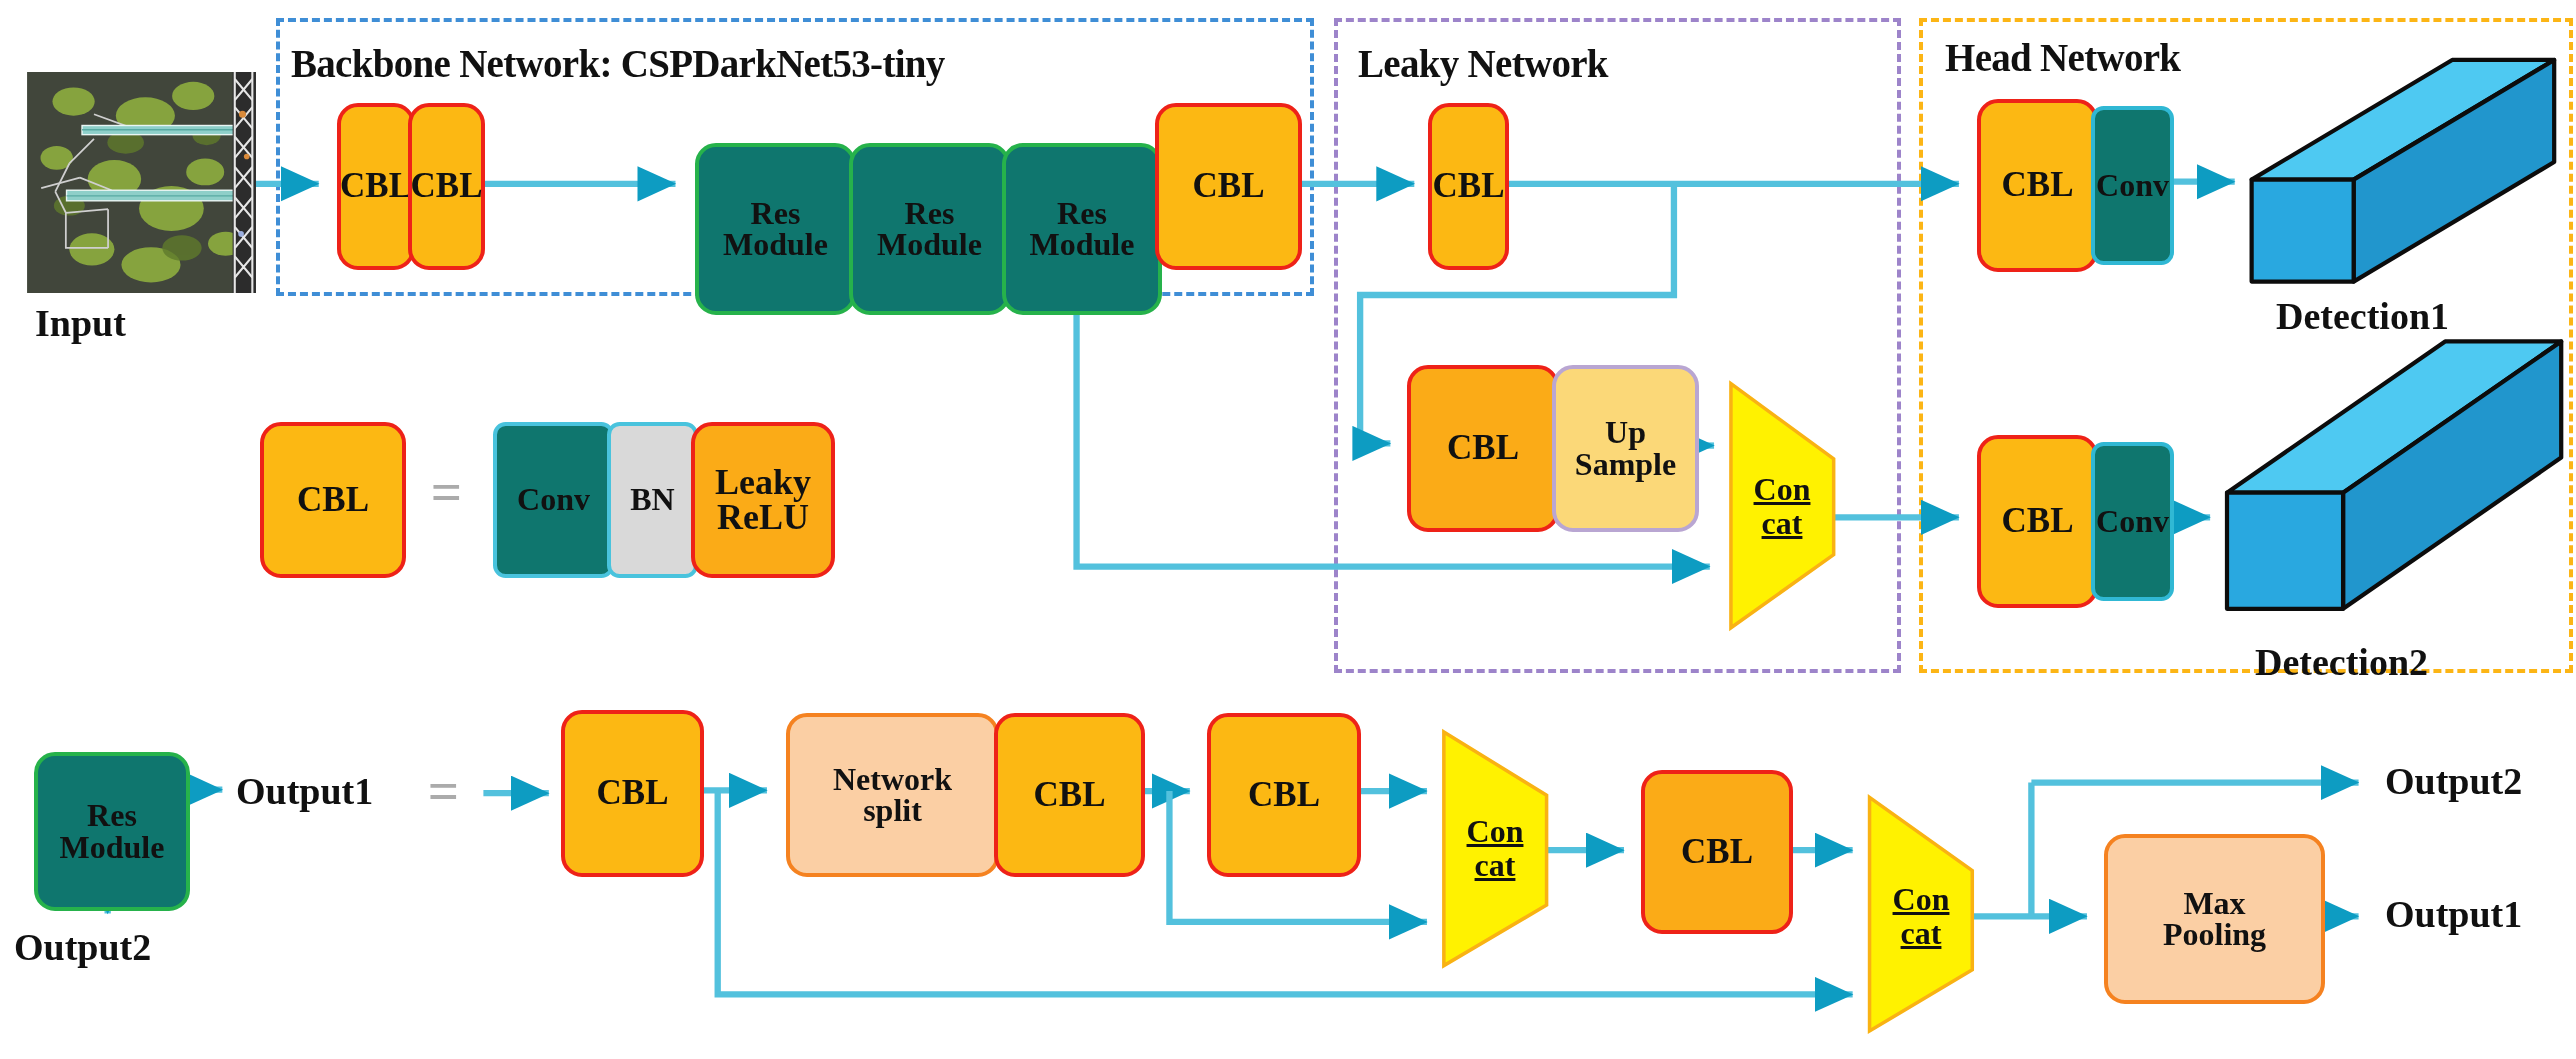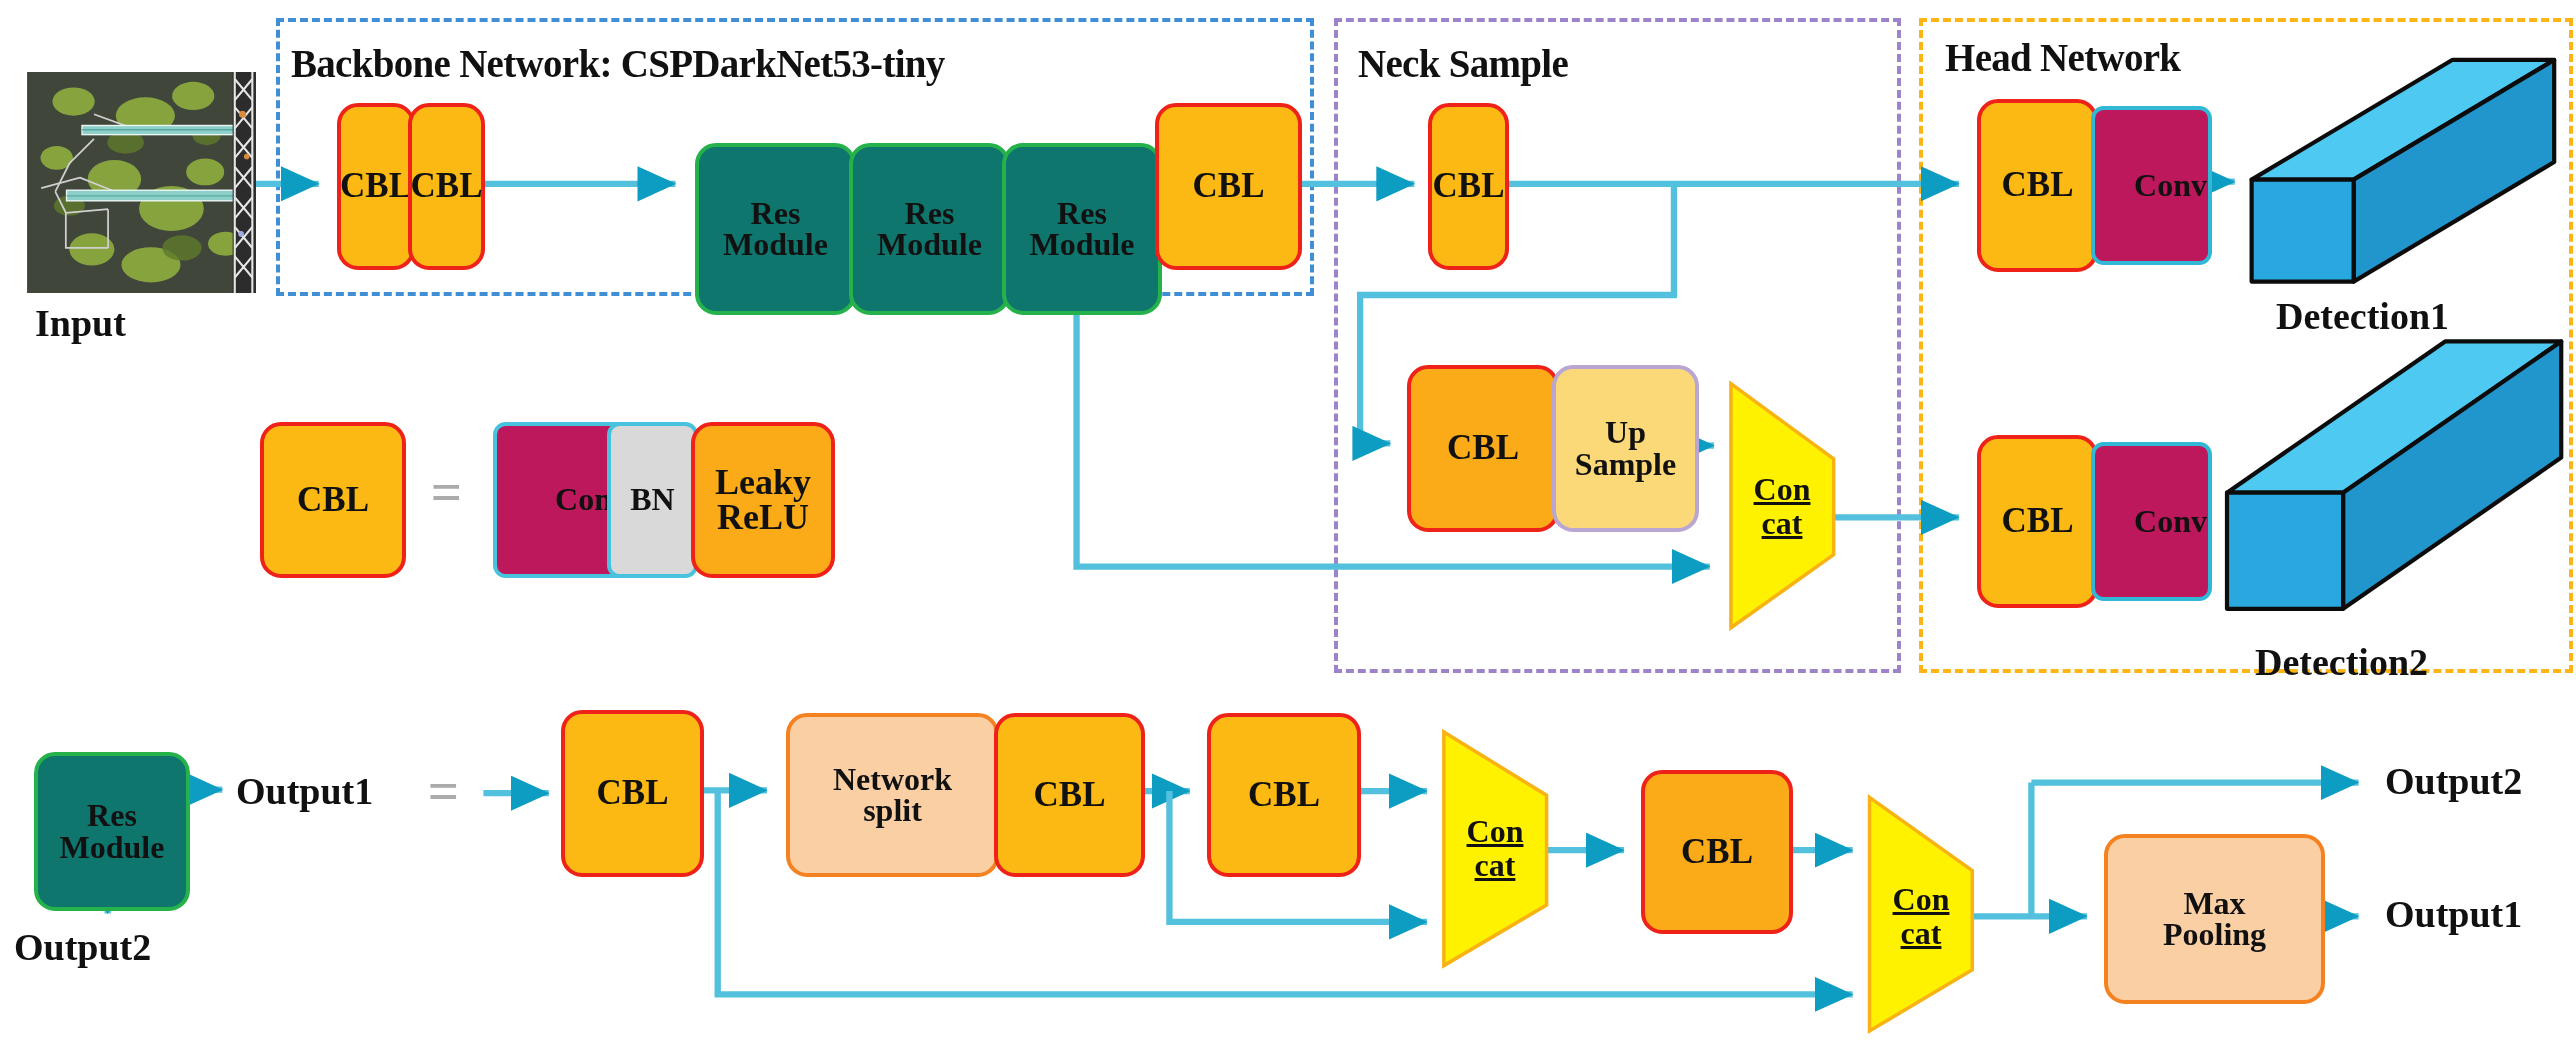--- a/index.html
+++ b/index.html
@@ -15,41 +15,41 @@
   
   #wires{position:absolute;left:0;top:0;z-index:1;}
   
   .blk{position:absolute;z-index:2;border-radius:21px;border:4.9px solid;display:flex;
        align-items:center;justify-content:center;text-align:center;}
   .blk span{white-space:pre-line;line-height:0.98;font-size:35px;}
   .cbl{background:#FCB813;border-color:#EE2218;}
   .cbl2{background:#FBAB17;border-color:#EE2218;}
   .res{background:#0f766e;border-color:#26B24B;margin-top:42px;}
   .res span{font-size:32px;}
-  .conv{background:#be185d;border-color:#30B8D4;padding-left:38px;}
+  .conv{background:#0f766e;border-color:#30B8D4;}
   .bn{background:#D9D9D9;border-color:#49C3DD;}
   .ups{background:#FBD878;border-color:#B9A6D2;}
   .ups span{font-size:32px;text-align:center;}
   .peach{background:#FBCFA4;border-color:#F58220;}
   .peach span{font-size:32px;}
   
   .lbl{position:absolute;z-index:3;font-size:38px;text-align:left;white-space:nowrap;}
   .eq{position:absolute;z-index:3;font-size:55px;color:#ABABAB;text-align:center;line-height:1;}
   .catlbl{position:absolute;z-index:3;font-size:32px;text-align:center;white-space:pre-line;line-height:1.05;
           display:flex;align-items:center;justify-content:center;text-decoration:underline;}
 </style>
 </head>
 <body>
 
 <div class="gbox backbone" style="left:276px;top:18.3px;width:1030px;height:270px"></div>
 <div class="gbox neck" style="left:1334px;top:18.3px;width:559px;height:647px"></div>
 <div class="gbox head" style="left:1919px;top:18.3px;width:646px;height:647px"></div>
 
 <div class="gtitle" style="left:291px;top:41px">Backbone Network: CSPDarkNet53-tiny</div>
-<div class="gtitle" style="left:1358px;top:41px">Neck Sample</div>
+<div class="gtitle" style="left:1358px;top:41px">Leaky Network</div>
 <div class="gtitle" style="left:1945px;top:35px">Head Network</div>
 
 <svg id="wires" width="2576" height="1060" viewBox="0 0 3661 1506">
   <defs>
     <marker id="ah" markerUnits="userSpaceOnUse" markerWidth="62" markerHeight="52" refX="54" refY="25" orient="auto">
       <path d="M0,0 L55,25 L0,50 Z" fill="#0D9CC2"></path>
     </marker>
   </defs>
   <g stroke="#53C1DD" stroke-width="9" fill="none">
     <path d="M352,261 H453" marker-end="url(#ah)"></path>

